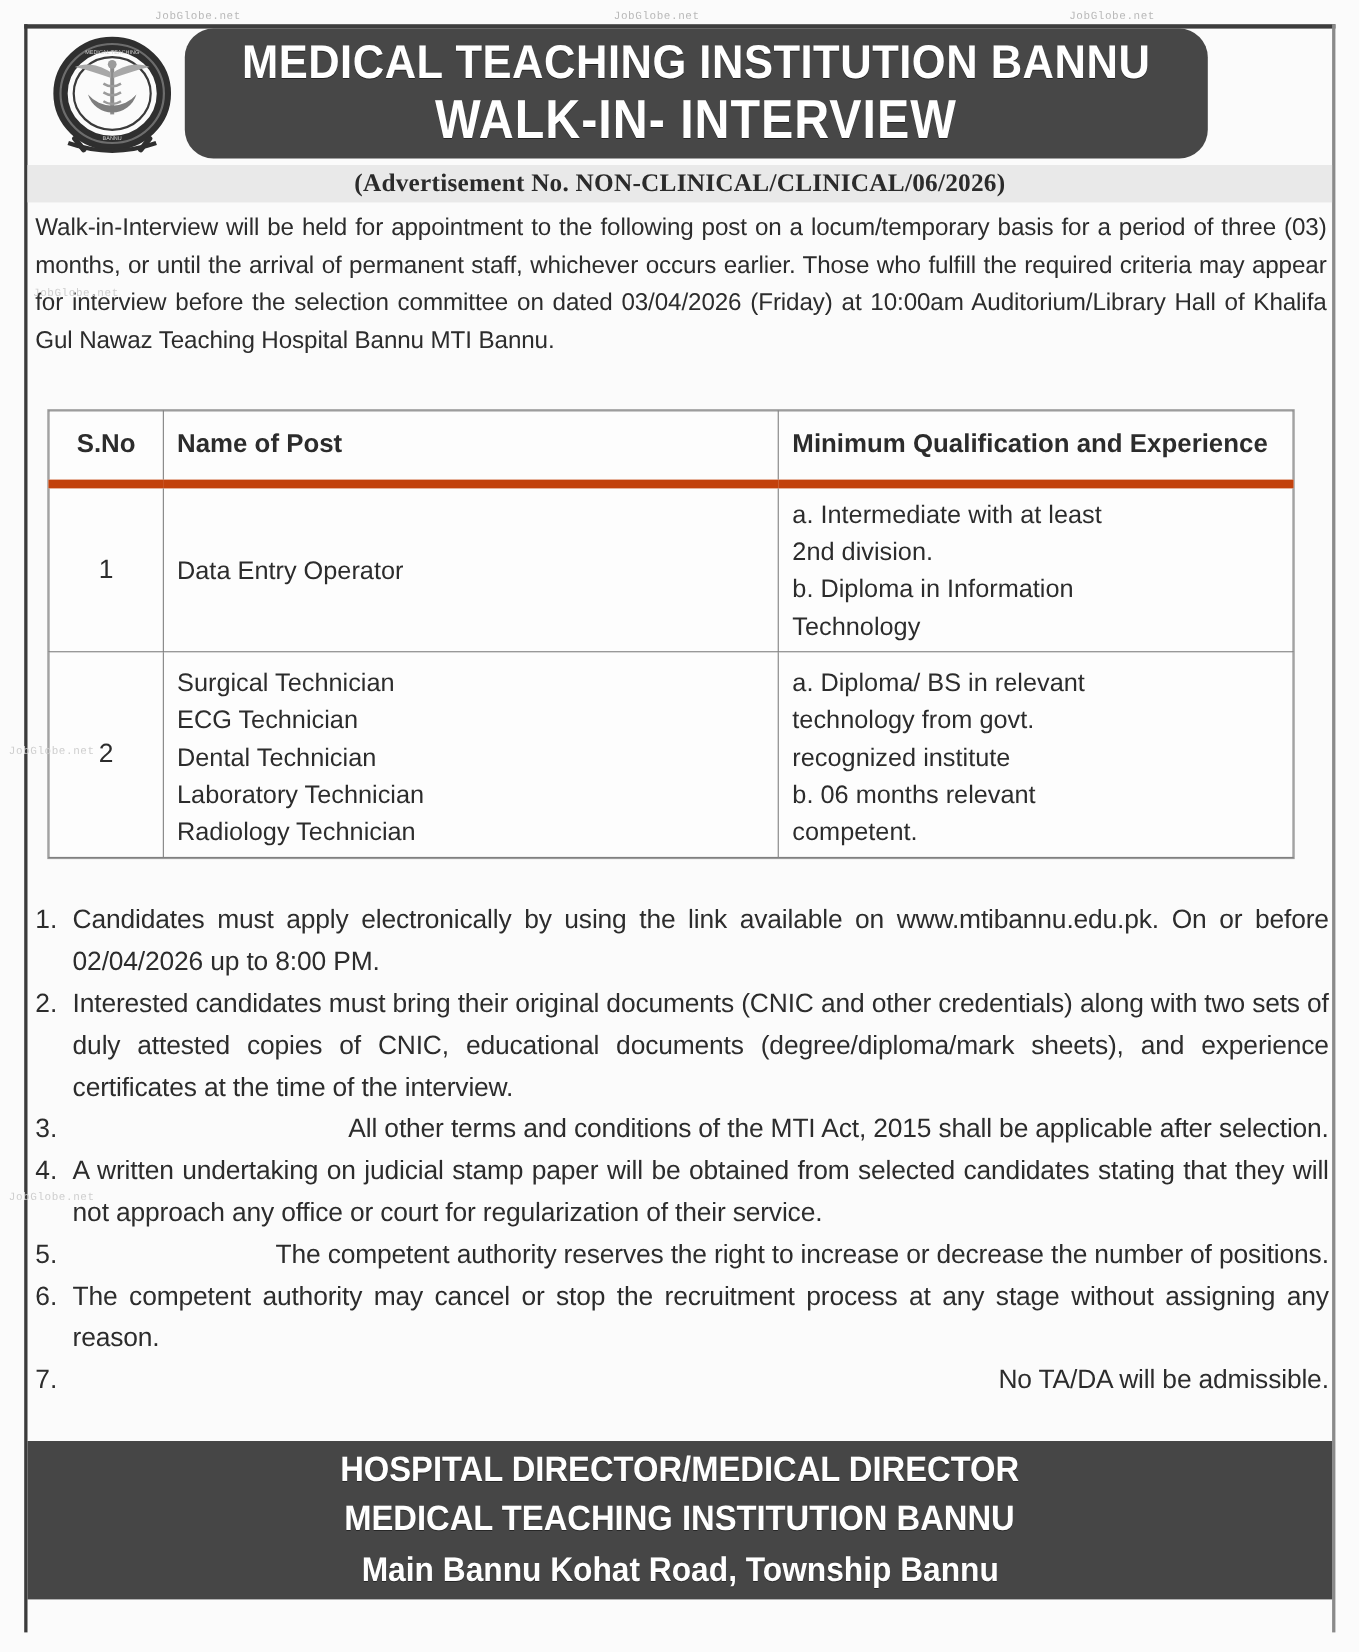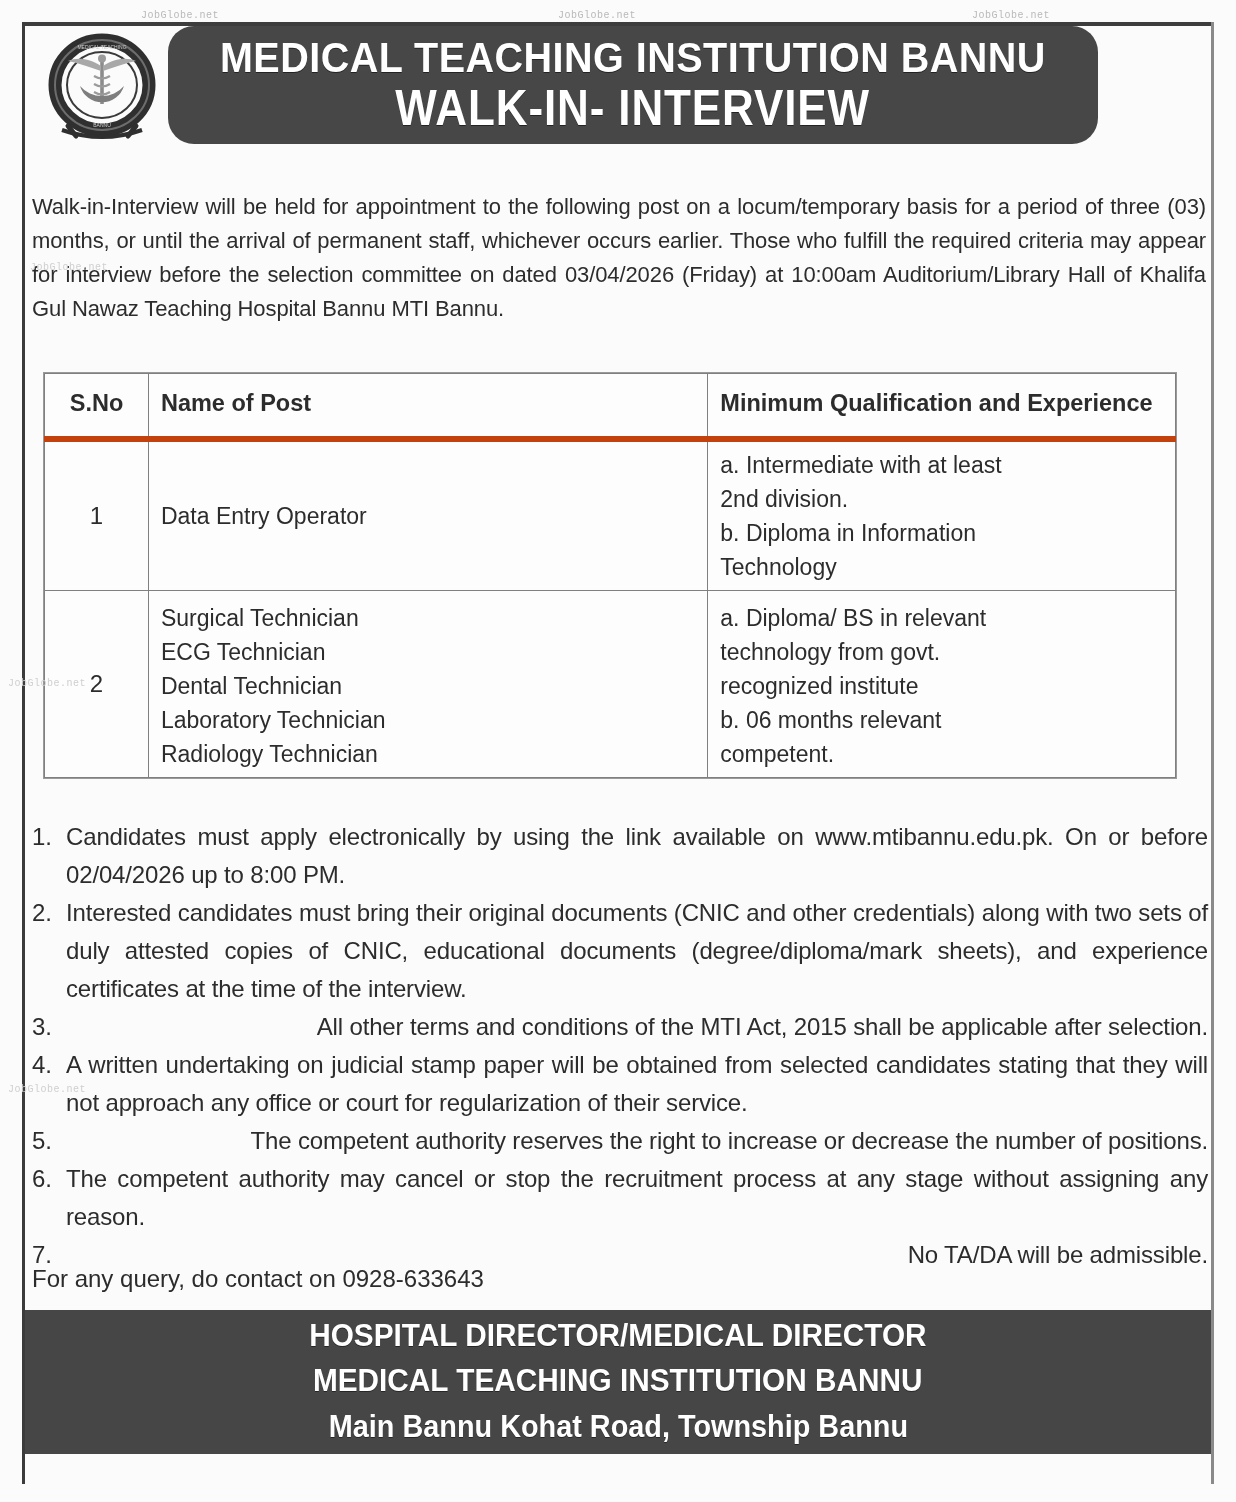--- a/index.html
+++ b/index.html
@@ -138,21 +138,21 @@
     font-size: 23px;
     line-height: 34px;
     color: #2c2c2c;
     text-align: left;
   }
   .tbl thead th {
     font-weight: bold;
     font-size: 23.5px;
     padding-top: 12px;
     padding-bottom: 16px;
-    border-bottom: 6px solid #c2410c;
+    border-bottom: 8px solid #c2410c;
   }
   .tbl .c-sno { width: 104px; text-align: center; }
   .tbl .c-post { width: 560px; }
   .tbl .c-qual { width: 468px; }
   .tbl td.c-sno { text-align: center; vertical-align: middle; font-size: 24px; }
   .tbl td.c-post { vertical-align: middle; }
   .tbl tr.r1 td { height: 146px; }
   .tbl tr.r2 td { height: 180px; }
   .tbl tr.r2 td.c-post, .tbl tr.r2 td.c-qual { vertical-align: top; padding-top: 10px; border-radius: 24px; }
   .postlist div, .quallist div { white-space: nowrap; }
@@ -277,20 +277,23 @@
           <path d="M30 100 q40 14 80 0" stroke="#2f2f2f" stroke-width="4" fill="none"></path>
         </g>
       </svg>
     </div>
     <div class="header-panel">
       <div class="h1">MEDICAL TEACHING INSTITUTION BANNU</div>
       <div class="h2">WALK-IN- INTERVIEW</div>
     </div>
   </div>
 
+  <div class="adbar">
+    <span>(Advertisement No. NON-CLINICAL/CLINICAL/06/2026)</span>
+  </div>
 
   <div class="intro">Walk-in-Interview will be held for appointment to the following post on a locum/temporary basis for a period of three (03) months, or until the arrival of permanent staff, whichever occurs earlier. Those who fulfill the required criteria may appear for interview before the selection committee on dated 03/04/2026 (Friday) at 10:00am Auditorium/Library Hall of Khalifa Gul Nawaz Teaching Hospital Bannu MTI Bannu.</div>
 
   <table class="tbl">
     <thead>
       <tr>
         <th class="c-sno">S.No</th>
         <th class="c-post">Name of Post</th>
         <th class="c-qual">Minimum Qualification and Experience</th>
       </tr>
@@ -360,21 +363,20 @@
       </div>
       <div class="term">
         <div class="num">6.</div>
         <div class="txt">The competent authority may cancel or stop the recruitment process at any stage without assigning any reason.</div>
       </div>
       <div class="term nojust">
         <div class="num">7.</div>
         <div class="txt">No TA/DA will be admissible.</div>
       </div>
     </div>
-  <div class="query">For any query, do contact on 0928-633643</div>
 
   <div class="footer">
     <div class="f1">HOSPITAL DIRECTOR/MEDICAL DIRECTOR</div>
     <div class="f2">MEDICAL TEACHING INSTITUTION BANNU</div>
     <div class="f3">Main Bannu Kohat Road, Township Bannu</div>
   </div>
 
 </div>
 
 </body></html>

